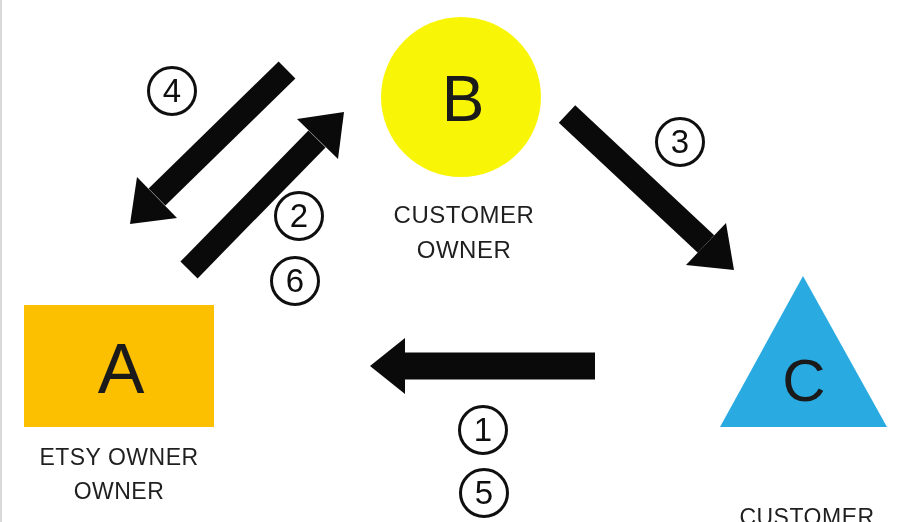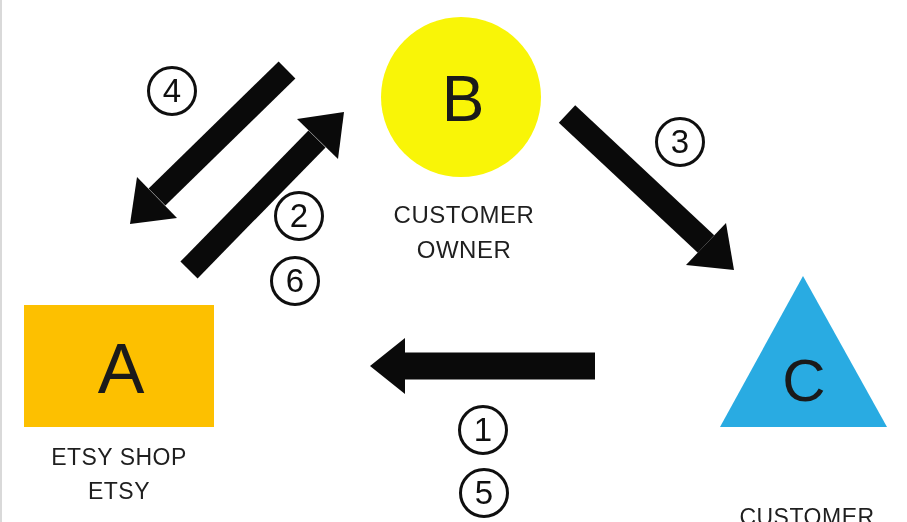--- a/index.html
+++ b/index.html
@@ -86,21 +86,21 @@
 
     <rect x="22" y="305" width="190" height="122" fill="#FDC000"></rect>
     <text x="119" y="393" text-anchor="middle" class="node-letter letter-a">A</text>
 
     <polygon points="801,276 718,427 885,427" fill="#29ABE2"></polygon>
     <text x="802" y="401" text-anchor="middle" class="node-letter letter-c">C</text>
   </svg>
 
   <div class="node-name" style="left:382px; top:197px; width:160px; font-size:24px; line-height:35px;">CUSTOMER OWNER</div>
 
-  <div class="node-name" style="left:37px; top:440px; width:160px;">ETSY SHOP ETSY</div>
+  <div class="node-name" style="left:37px; top:440px; width:160px;">ETSY OWNER OWNER</div>
 
   <div class="node-name" style="left:705px; top:468px; width:200px;margin-top:32px;">CUSTOMER</div>
 
   <div class="step-label" style="left:145px; top:66px;">4</div>
 
   <div class="step-label" style="left:272px; top:191px;">2</div>
 
   <div class="step-label" style="left:268px; top:256px;">6</div>
 
   <div class="step-label" style="left:653px; top:117px;">3</div>

